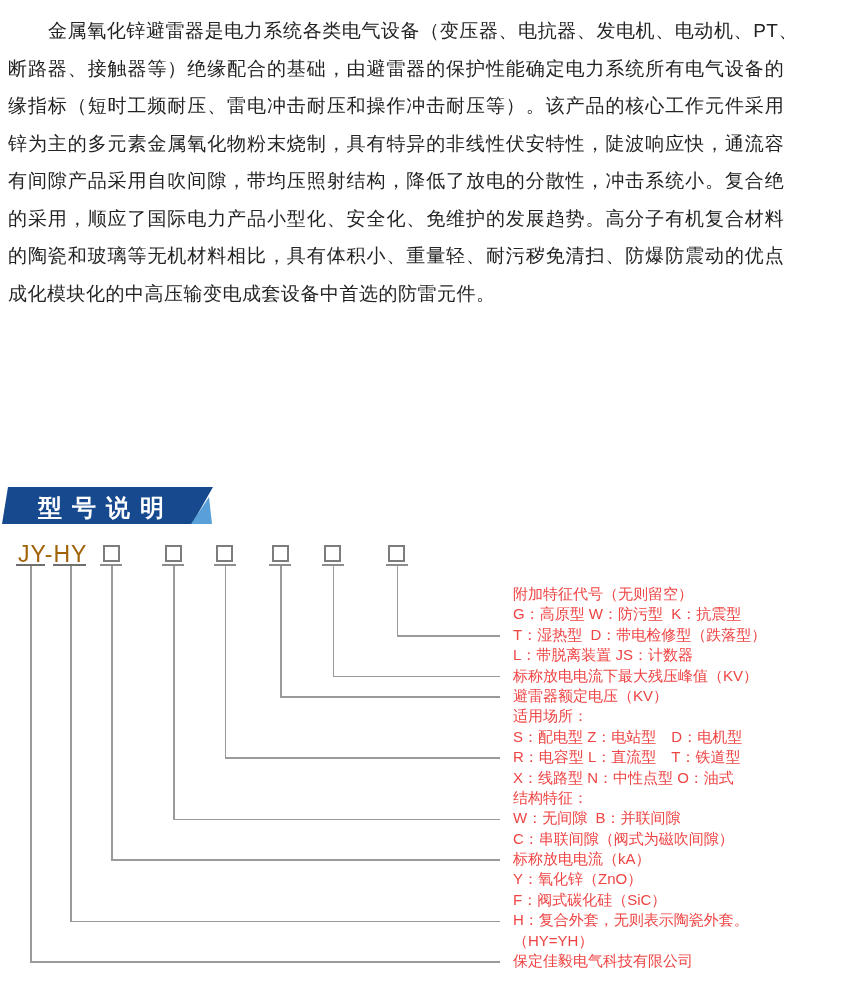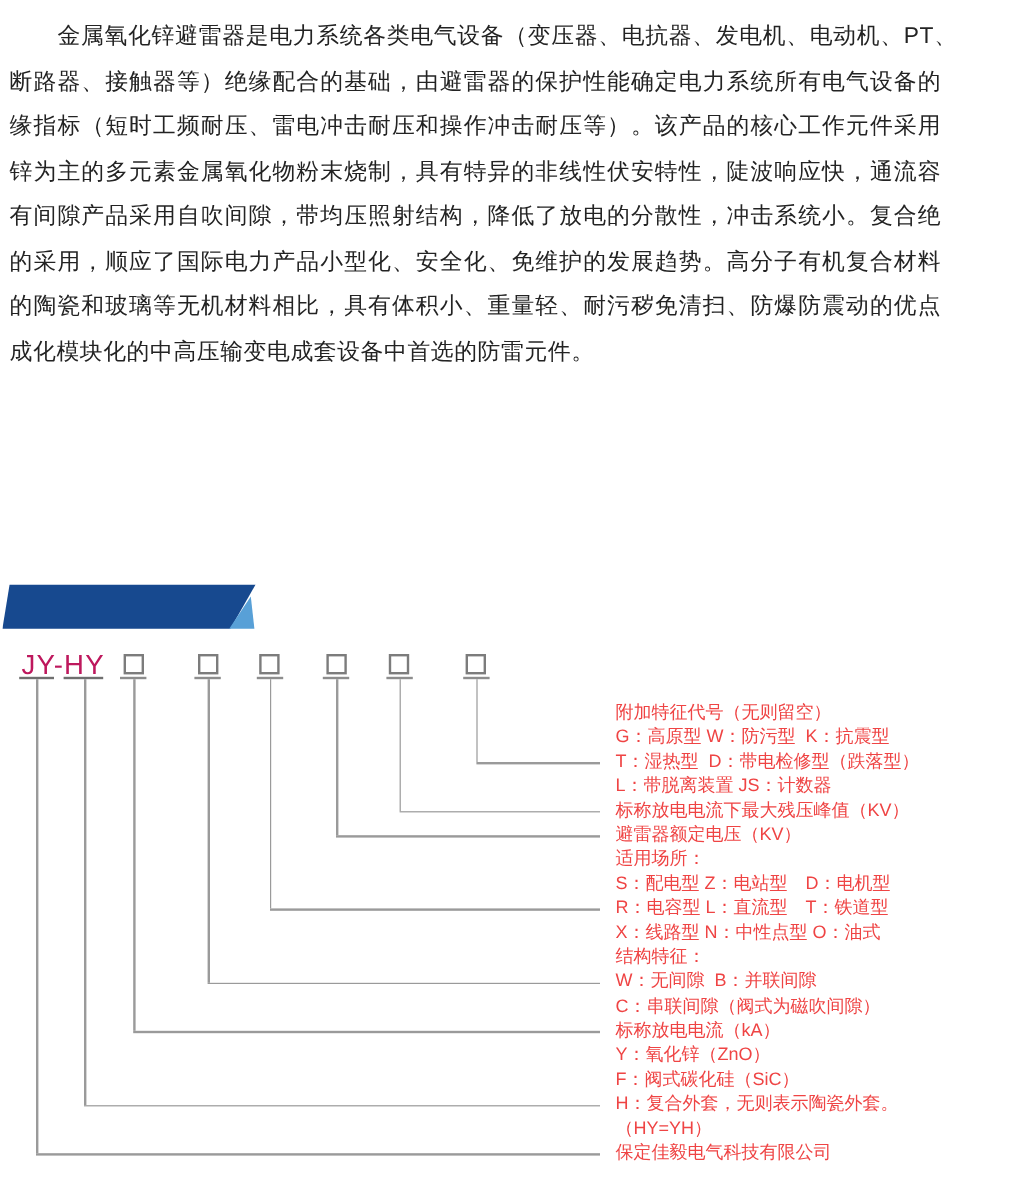--- a/index.html
+++ b/index.html
@@ -28,21 +28,21 @@
   .banner{position:absolute;left:2px;top:487px;width:216px;height:38px;}
   .banner svg{position:absolute;left:0;top:0;}
   .banner-title{
     position:absolute;left:36px;top:5px;
     font-size:24px;font-weight:bold;color:#ffffff;
     letter-spacing:10px;white-space:nowrap;
   }
 
   .model-code{
     position:absolute;left:18px;top:541px;
-    font-size:23px;color:#be185d;
+    font-size:23px;color:#a16207;
     letter-spacing:1px;white-space:nowrap;
   }
   .code-underline{position:absolute;height:2px;background:#6f6f6f;top:564px;}
   #ul-jy{left:16px;width:29px;}
   #ul-hy{left:53px;width:33px;}
 
   .code-box{
     position:absolute;top:545px;
     width:17px;height:17px;
     border:2px solid #7c7c7c;
@@ -68,20 +68,21 @@
 <div class="page">
 
   <p class="body-para" id="para1">金属氧化锌避雷器是电力系统各类电气设备（变压器、电抗器、发电机、电动机、PT、CT、断路器、接触器等）绝缘配合的基础，由避雷器的保护性能确定电力系统所有电气设备的内外绝缘指标（短时工频耐压、雷电冲击耐压和操作冲击耐压等）。该产品的核心工作元件采用以氧化锌为主的多元素金属氧化物粉末烧制，具有特异的非线性伏安特性，陡波响应快，通流容量大。有间隙产品采用自吹间隙，带均压照射结构，降低了放电的分散性，冲击系统小。复合绝缘外套的采用，顺应了国际电力产品小型化、安全化、免维护的发展趋势。高分子有机复合材料与传统的陶瓷和玻璃等无机材料相比，具有体积小、重量轻、耐污秽免清扫、防爆防震动的优点。是集成化模块化的中高压输变电成套设备中首选的防雷元件。</p>
 
 
   <div class="banner">
     <svg width="216" height="38" viewBox="0 0 216 38">
       <polygon id="banner-dark" points="6,0 211,0 190,37 0,37" fill="#17498f"></polygon>
       <polygon id="banner-fold" points="207,10 189,37 210,37" fill="#58a0d7"></polygon>
     </svg>
+    <div class="banner-title">型号说明</div>
   </div>
 
   <div>
     <div class="model-code">JY-HY</div>
     <div class="code-underline" id="ul-jy"></div>
     <div class="code-underline" id="ul-hy"></div>
 
     <div id="boxes">
         <div class="code-box" style="left: 102.5px;"></div>
         <div class="box-underline" style="left: 100px; width: 22px;"></div>

